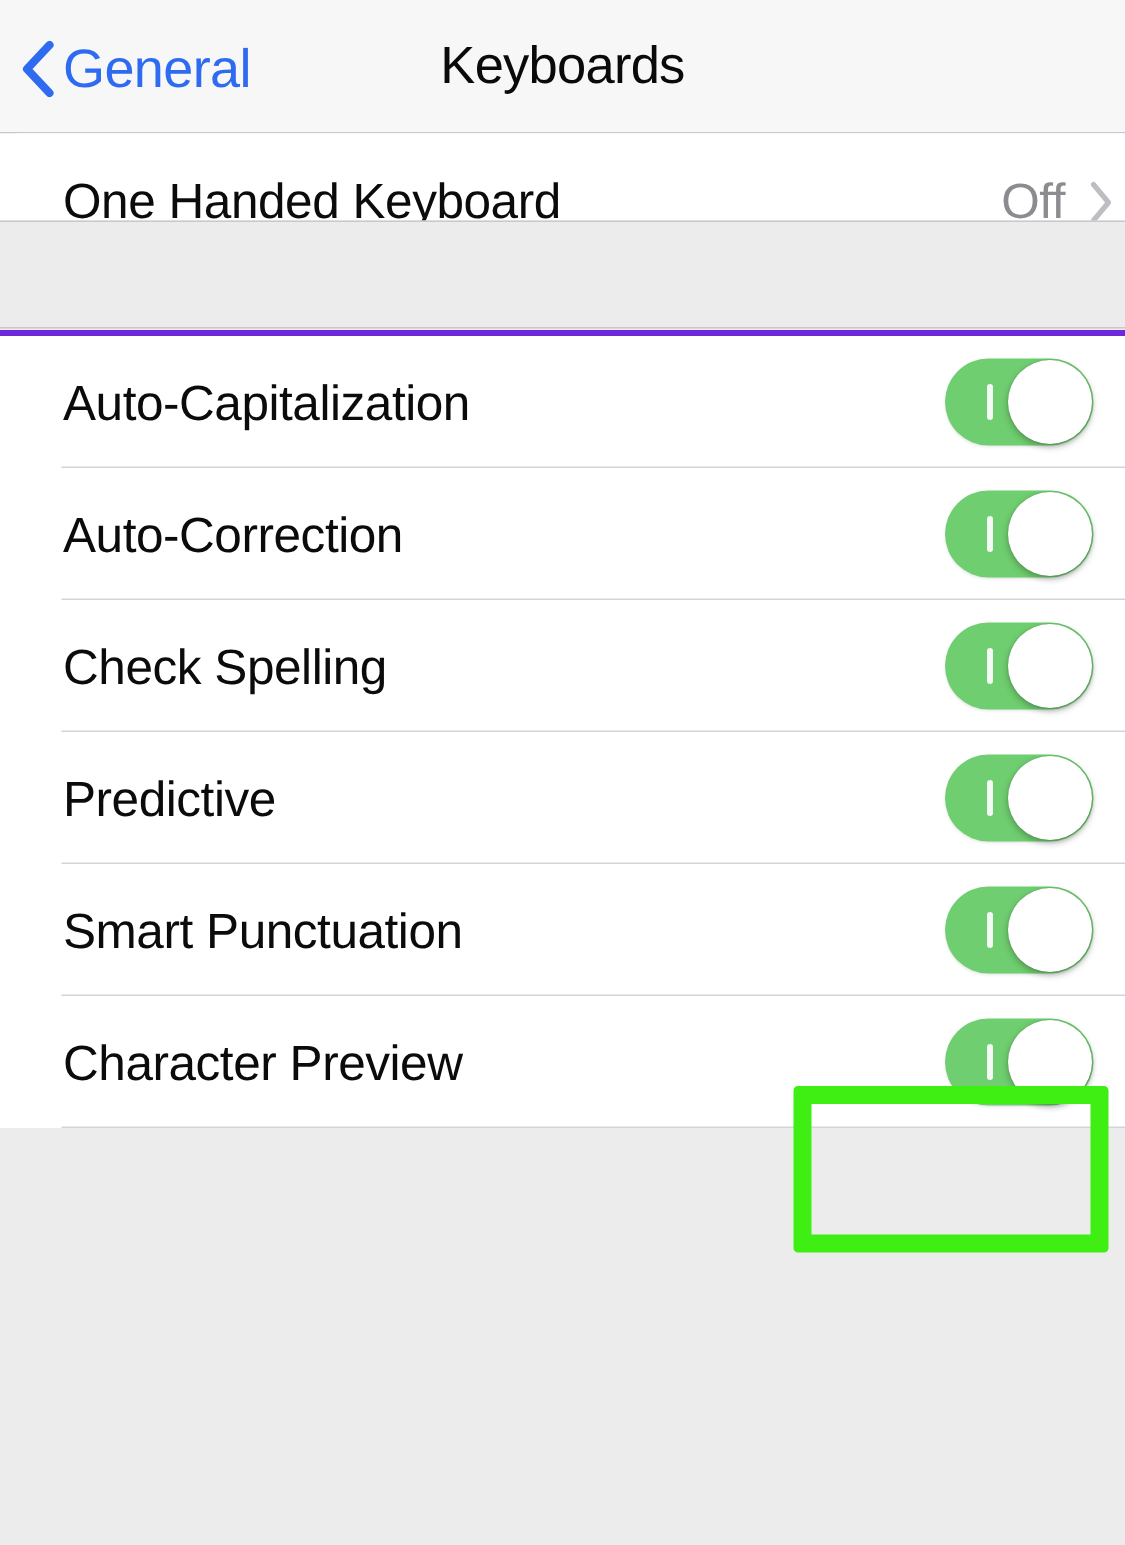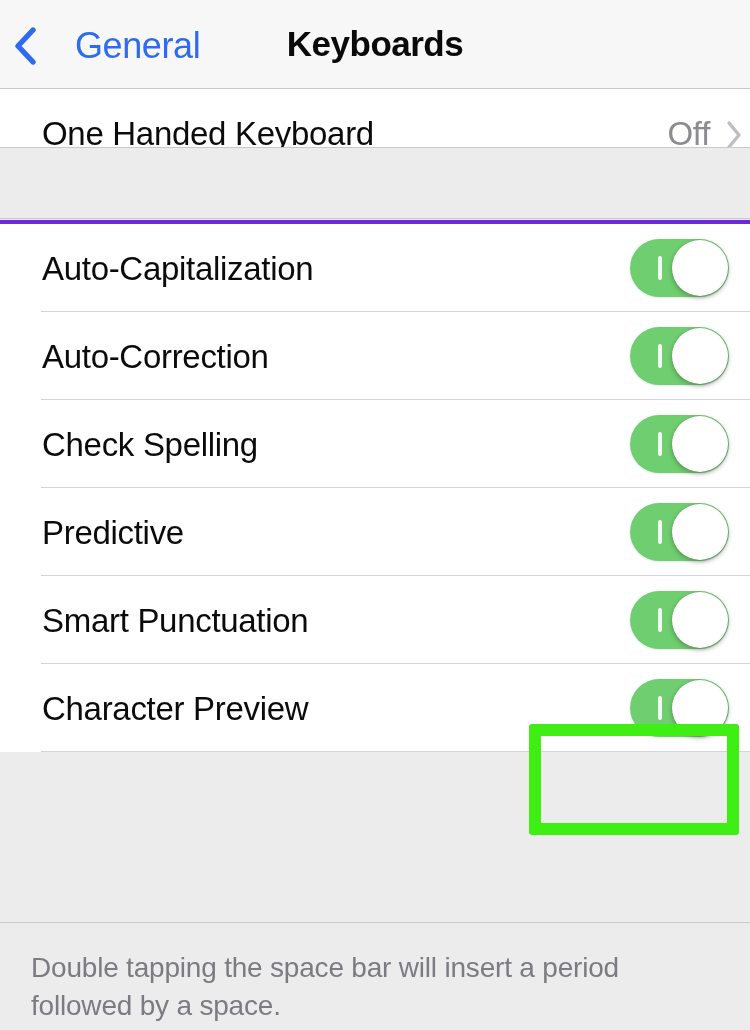--- a/index.html
+++ b/index.html
@@ -21,42 +21,41 @@
     position:absolute; left:0; top:0;
     width:750px; height:89px;
     background:#f7f7f8;
     border-bottom:1px solid #c9c9cb;
   }
   .back-btn {
     position:absolute; left:14px; top:20px;
     height:52px;
     display:flex; align-items:center;
     cursor:pointer;
-    gap:33px;
   }
   .chev-back {
     width:22px; height:38px;
     position:relative;
     margin-right:6px;
     flex:none;
   }
   .chev-back svg { display:block; }
   .back-label {
     font-size:36px;
     color:#2f6bf0;
     letter-spacing:-0.4px;
     line-height:1;
     white-space:nowrap;
   }
   .nav-title {
     position:absolute;
     left:0; right:0; top:24px;
     text-align:center;
     font-size:35px;
-    font-weight:bold;
+    font-weight:normal;
     color:#0a0a0a;
     letter-spacing:-0.5px;
   }
 
   
   .group {
     position:absolute;
     left:0; width:750px;
     background:#ffffff;
   }
@@ -252,19 +251,16 @@
         <span class="row-right">
           <span class="switch" style="background: rgb(111, 206, 111);">
             <span class="bar"></span>
             <span class="knob"></span>
           </span>
         </span>
         <span class="sep"></span>
       </div>
     </div>
 
-  <div class="footer" id="footer" style="top:922px; height:108px;">
-    <p>Double tapping the space bar will insert a period followed by a space.</p>
-  </div>
 
   <div class="annot" id="annotation" style="left: 529px; top: 724px; width: 210px; height: 111px; border-color: rgb(63, 238, 18);"></div>
 
 </div>
 
 </body></html>

